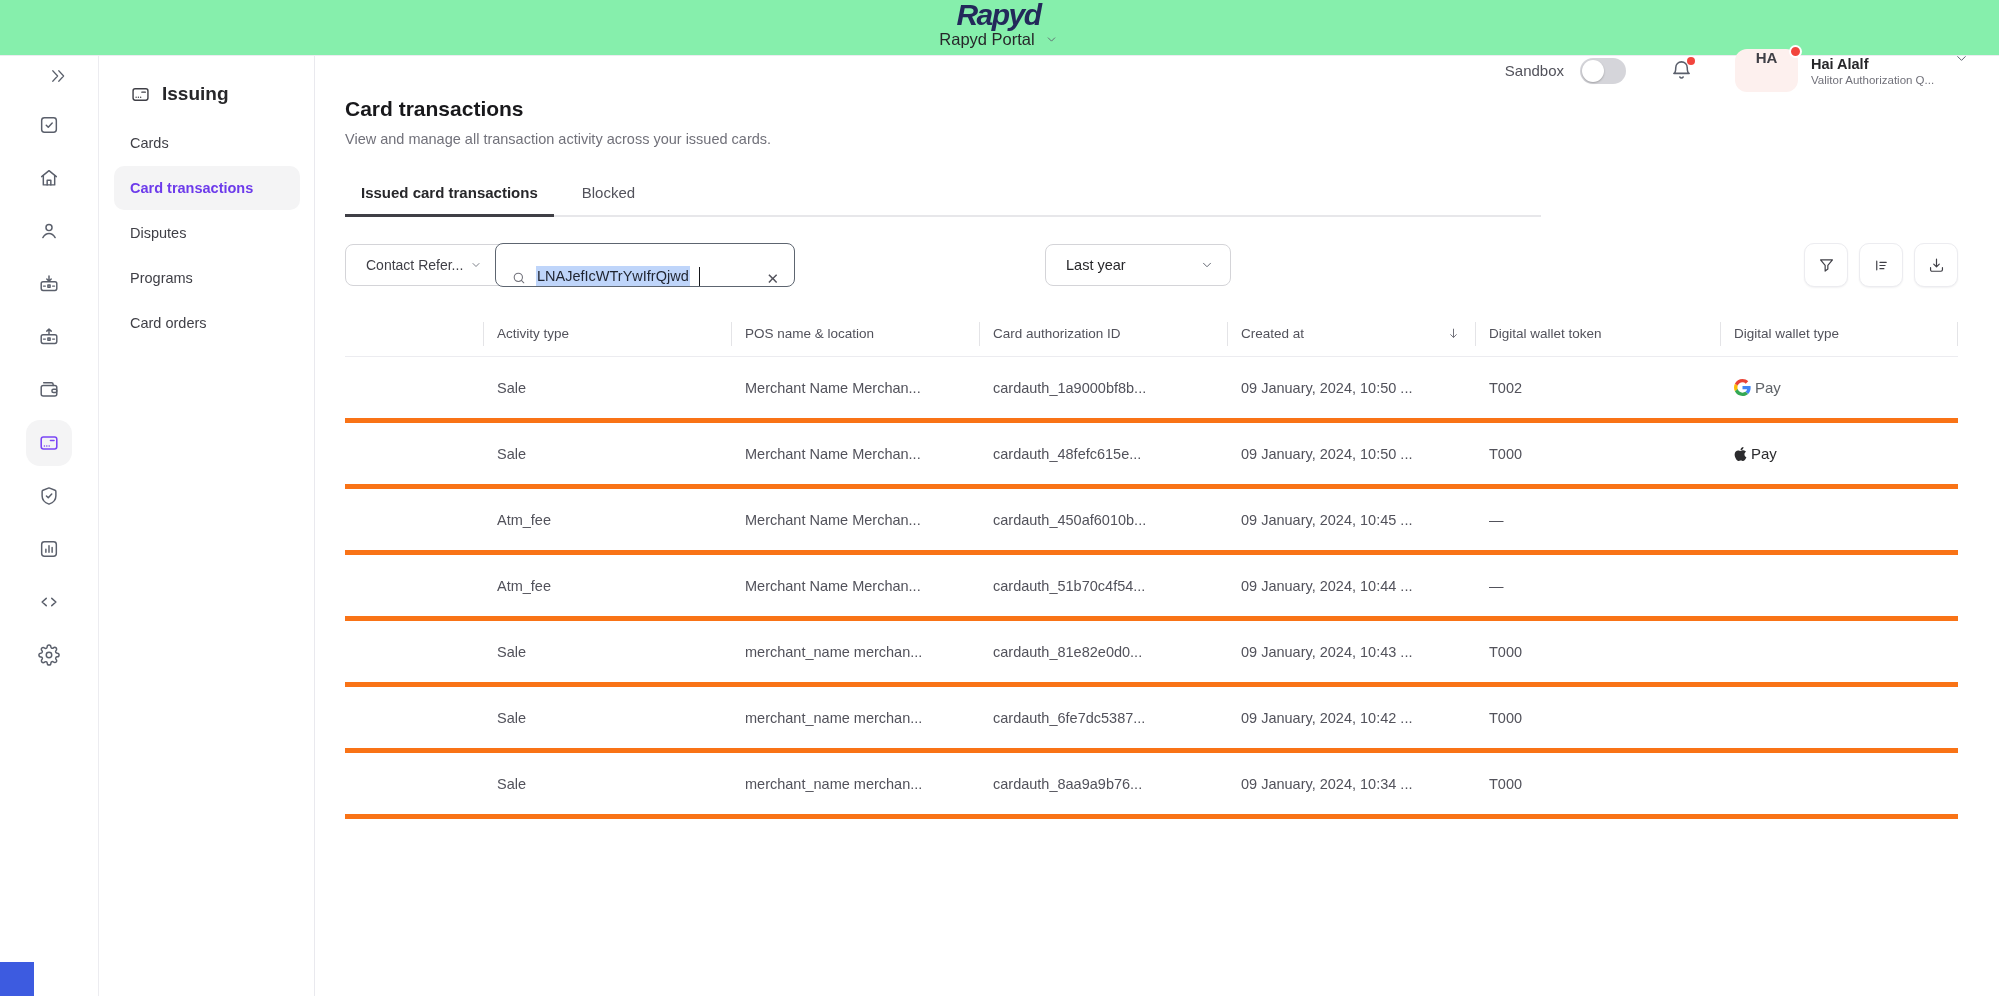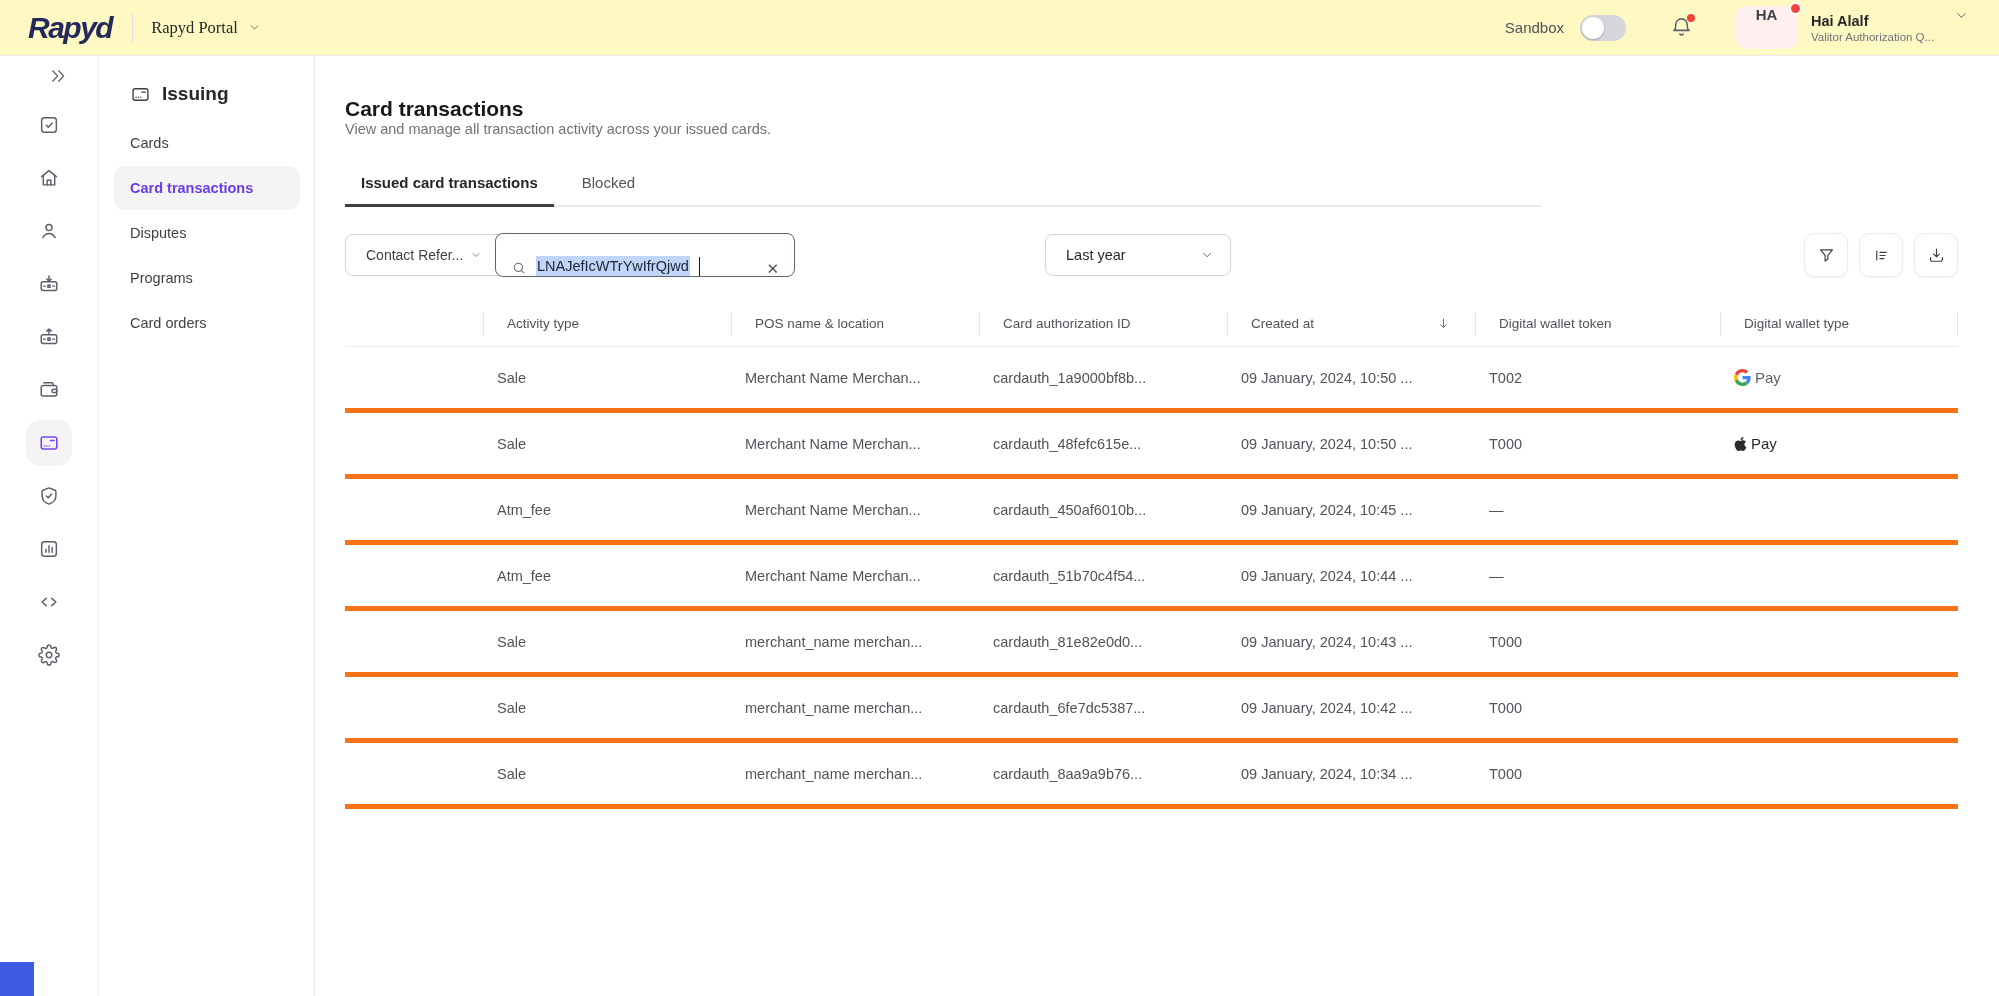--- a/index.html
+++ b/index.html
@@ -7,29 +7,29 @@
   body {
     position:relative; background:#ffffff; overflow:hidden;
     font-family:"Liberation Sans", sans-serif; color:#3f3f46;
   }
   svg { display:block; }
   .stroke-ic { fill:none; stroke:#5a5f6b; stroke-width:1.6; stroke-linecap:round; stroke-linejoin:round; }
 
   
   .topbar {
     position:absolute; top:0; left:0; right:0; height:56px;
-    border-bottom:1px solid #ececf0; background:#fef9c3;
-    display:flex; align-items:center; padding:0 30px 0 28px; z-index:10;
+    border-bottom:1px solid #ececf0; background:#86efac;
+    display:flex; align-items:center; padding:0 30px 0 28px; z-index:10;flex-direction:column;
   }
   .logo {
     font-size:30px; font-weight:800; font-style:italic; letter-spacing:-1.5px;
     color:#23295a; line-height:1;
   }
   .topbar-divider { width:1px; height:30px; background:#dcdce1; margin:0 18px 0 20px; }
-  .portal-switch { display:flex; align-items:center; gap:10px; font-size:16.5px; font-weight:500; color:#27272a; cursor:pointer;font-family:Liberation Serif, serif; }
+  .portal-switch { display:flex; align-items:center; gap:10px; font-size:16.5px; font-weight:500; color:#27272a; cursor:pointer; }
   .top-right { margin-left:auto; display:flex; align-items:center; }
   .sandbox-label { font-size:15px; color:#52525b; margin-right:16px; }
   .toggle { width:46px; height:26px; border-radius:13px; background:#d5d5da; position:relative; cursor:pointer; }
   .toggle .knob { position:absolute; top:2px; left:2px; width:22px; height:22px; border-radius:50%; background:#fff; box-shadow:0 1px 2px rgba(0,0,0,.25); }
   .bell-wrap { position:relative; margin:0 42px 0 44px; cursor:pointer; }
   .dot { position:absolute; border-radius:50%; background:#f2453d; }
   .bell-dot { width:8px; height:8px; top:-2px; right:-2px; }
   .user-chip { display:flex; align-items:center; gap:13px; cursor:pointer; }
   .avatar { position:relative; width:63px; height:43px; border-radius:12px; background:#fdf0ee; display:flex; justify-content:center; font-size:15px; font-weight:600; color:#3f3f46; }
   .avatar-dot { width:13px; height:13px; top:-4px; right:-4px; border:2px solid #fff; }
@@ -59,21 +59,21 @@
   .sidenav-list { margin-top:16px; }
   .nav-item {
     margin:0 14px 1px 14px; padding:0 10px 0 16px; height:44px; border-radius:10px;
     display:flex; align-items:center; font-size:14.5px; color:#3f3f46; cursor:pointer;
   }
   .nav-item.active { background:#f4f4f5; color:#6d3beb; font-weight:700; }
 
   
   .main { position:absolute; top:56px; left:316px; right:0; bottom:0; background:#fff; padding:0 41px 0 29px; }
   .page-title { margin-top:41px; font-size:21px; font-weight:700; color:#18181b; }
-  .page-subtitle { font-size:14.5px; color:#71717a; }
+  .page-subtitle { margin-top:10px; font-size:14.5px; color:#71717a; }
 
   .tabs { margin-top:25px; width:1196px; display:flex; gap:12px; border-bottom:2px solid #e7e7ea; }
   .tab { padding:12px 16px 13px; font-size:15px; color:#52525b; cursor:pointer; }
   .tab.active { color:#27272a; font-weight:700; border-bottom:3px solid #3f3f46; margin-bottom:-2px; }
 
   
   .filter-row { margin-top:26px; display:flex; align-items:center; }
   .combo-filter { width:450px; height:42px; border:1px solid #d4d4d8; border-radius:8px; display:flex; align-items:center; background:#fff; }
   .field-select { width:150px; padding:0 14px 0 20px; display:flex; align-items:center; justify-content:space-between; font-size:14px; color:#3f3f46; cursor:pointer; }
   .search-box {
@@ -93,21 +93,21 @@
     width:44px; height:44px; border:1px solid #ececf0; border-radius:10px; background:#fff;
     display:flex; align-items:center; justify-content:center; cursor:pointer;
     box-shadow:0 1px 2px rgba(16,24,40,.06);
   }
   .tool-btn .stroke-ic { stroke:#3f3f46; stroke-width:1.5; }
 
   
   .table { margin-top:24px; width:100%; }
   .tr { display:grid; grid-template-columns:138px 248px 248px 248px 248px 245px 1fr; align-items:center; }
   .thead { height:46px; border-bottom:1px solid #ececf0; }
-  .th { position:relative; padding:0 24px; font-size:13.5px; color:#52525b; display:flex; align-items:center; }
+  .th { position:relative; padding:0 14px; font-size:13.5px; color:#52525b; display:flex; align-items:center; }
   .th::before { content:''; position:absolute; left:0; top:50%; transform:translateY(-50%); width:1px; height:24px; background:#e4e4e7; }
   .th:last-child::after { content:''; position:absolute; right:0; top:50%; transform:translateY(-50%); width:1px; height:24px; background:#e4e4e7; }
   .sort-arrow { margin-left:auto; }
   .row { height:66px; border-bottom:5px solid #f97316; cursor:pointer; }
   .td { padding:0 14px; font-size:14.5px; color:#52525b; white-space:nowrap; overflow:hidden; }
   .wallet-logo { display:flex; align-items:center; gap:4px; }
   .gpay-label { font-size:15px; font-weight:500; color:#5f6368; }
   .apay-label { font-size:15px; font-weight:500; color:#2c2c2e; }
 
   .corner-widget { position:absolute; left:0; bottom:0; width:34px; height:34px; z-index:20; cursor:pointer; }

